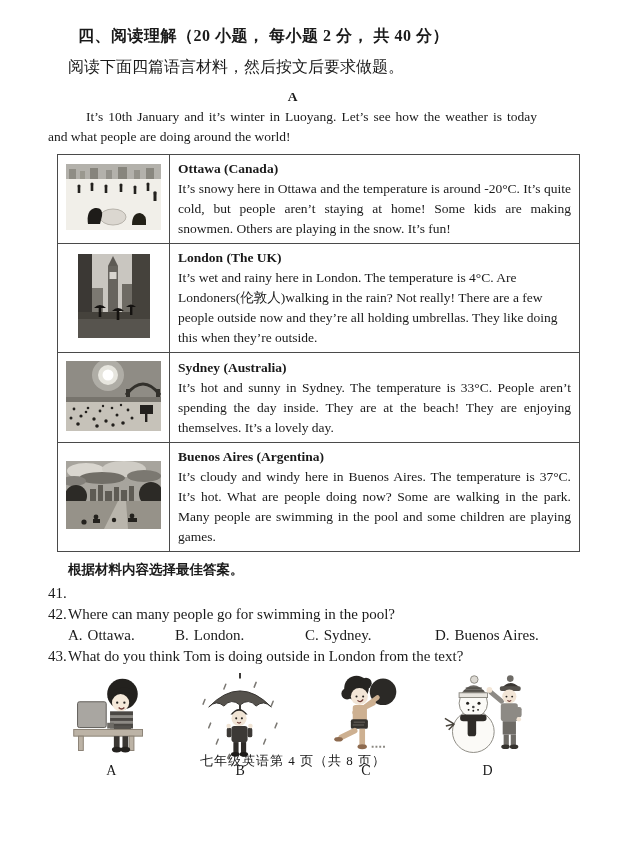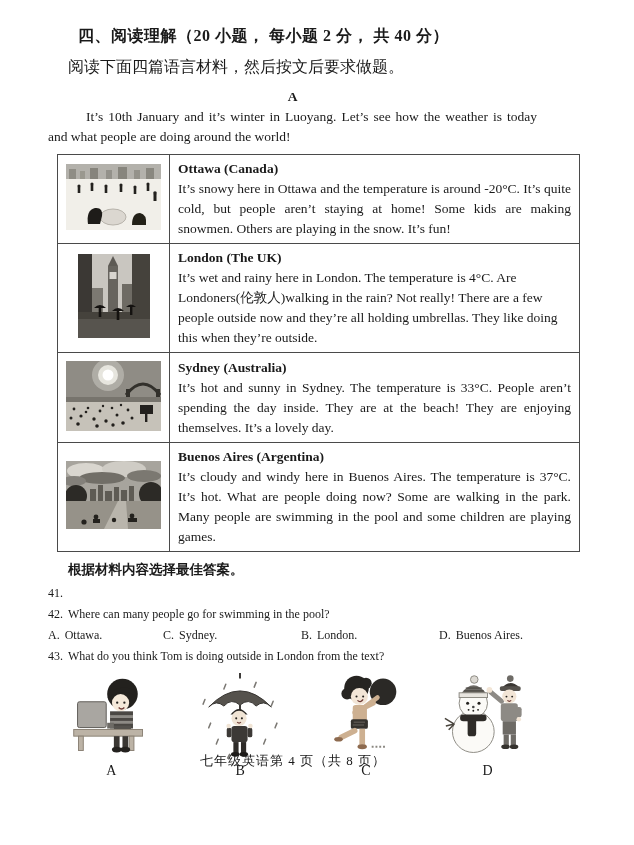--- a/index.html
+++ b/index.html
@@ -58,32 +58,32 @@
   .row-2 { height: 105px; margin-top: 24px; }
   .row-3 { height: 90px; }
   .row-4 { height: 98px; }
   .photo { display: inline-block; background: #efede8; }
 
   .q-instruction {
     font-size: 13.5px;
     font-weight: bold;
     margin: 9px 0 4px 20px;
   }
-  .question { font-size: 12px; line-height: 21px; }
+  .question { font-size: 15px; line-height: 21px; }
   .q-line { display: flex; }
   .q-num { width: 20px; flex: none; }
   .opt-grid-41 {
     display: grid;
     grid-template-columns: 237px 1fr;
     margin-left: 20px;
   }
   .opt-grid-42 {
     display: grid;
     grid-template-columns: 107px 130px 130px 1fr;
-    gap: 8px;
+    margin-left: 20px;
   }
   .opt { white-space: nowrap; }
   .opt .opt-label { margin-right: 5px; }
 
   .pic-options {
     display: flex;
     align-items: flex-end;
     margin-top: 8px;
     margin-left: 6px;
   }
@@ -271,22 +271,22 @@
     </div>
   </div>
 
   <div class="question">
     <div class="q-line">
       <span class="q-num">42.</span>
       <span>Where can many people go for swimming in the pool?</span>
     </div>
     <div class="opt-grid-42">
       <span class="opt"><span class="opt-label">A.</span><span>Ottawa.</span></span>
+      <span class="opt"><span class="opt-label">B.</span><span>London.</span></span>
       <span class="opt"><span class="opt-label">C.</span><span>Sydney.</span></span>
-      <span class="opt"><span class="opt-label">B.</span><span>London.</span></span>
       <span class="opt"><span class="opt-label">D.</span><span>Buenos Aires.</span></span>
     </div>
   </div>
 
   <div class="question">
     <div class="q-line">
       <span class="q-num">43.</span>
       <span>What do you think Tom is doing outside in London from the text?</span>
     </div>
   </div>

